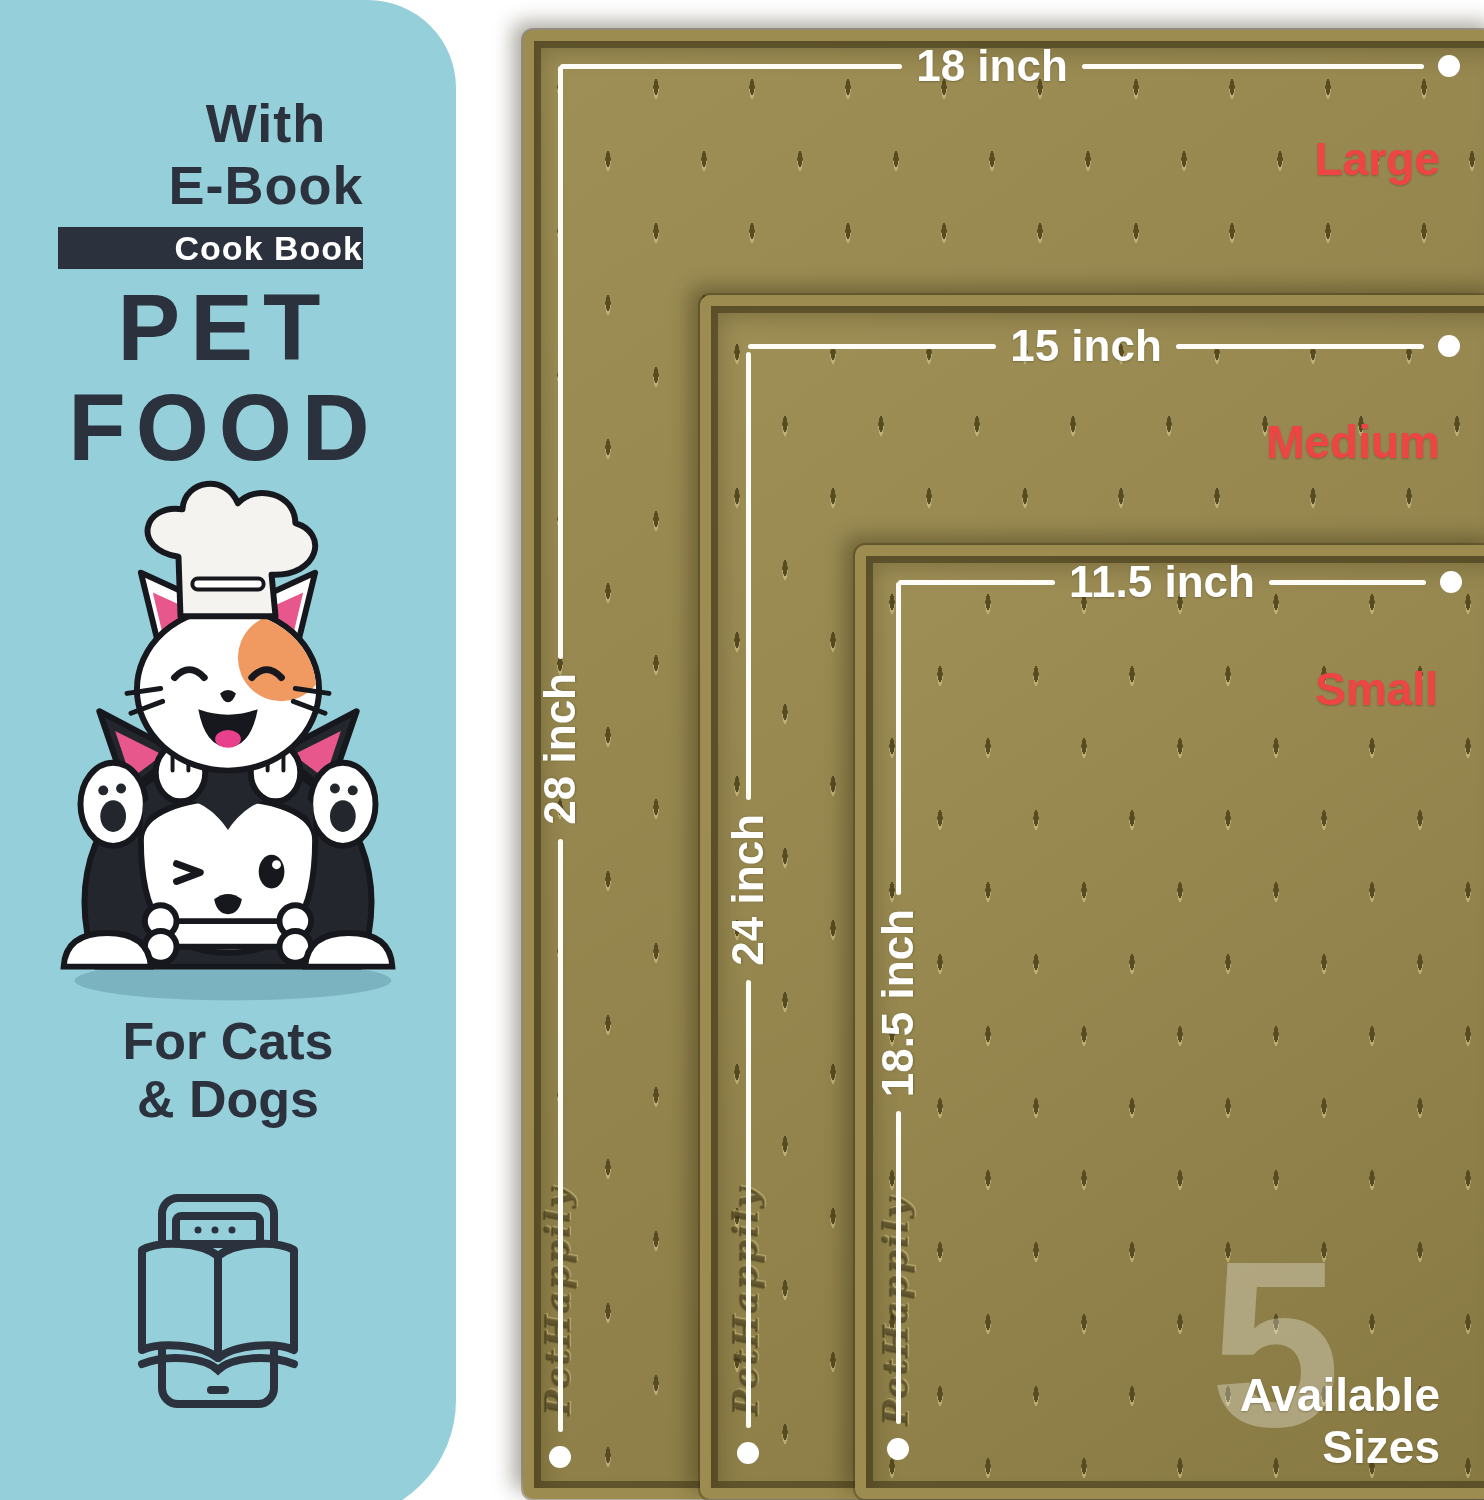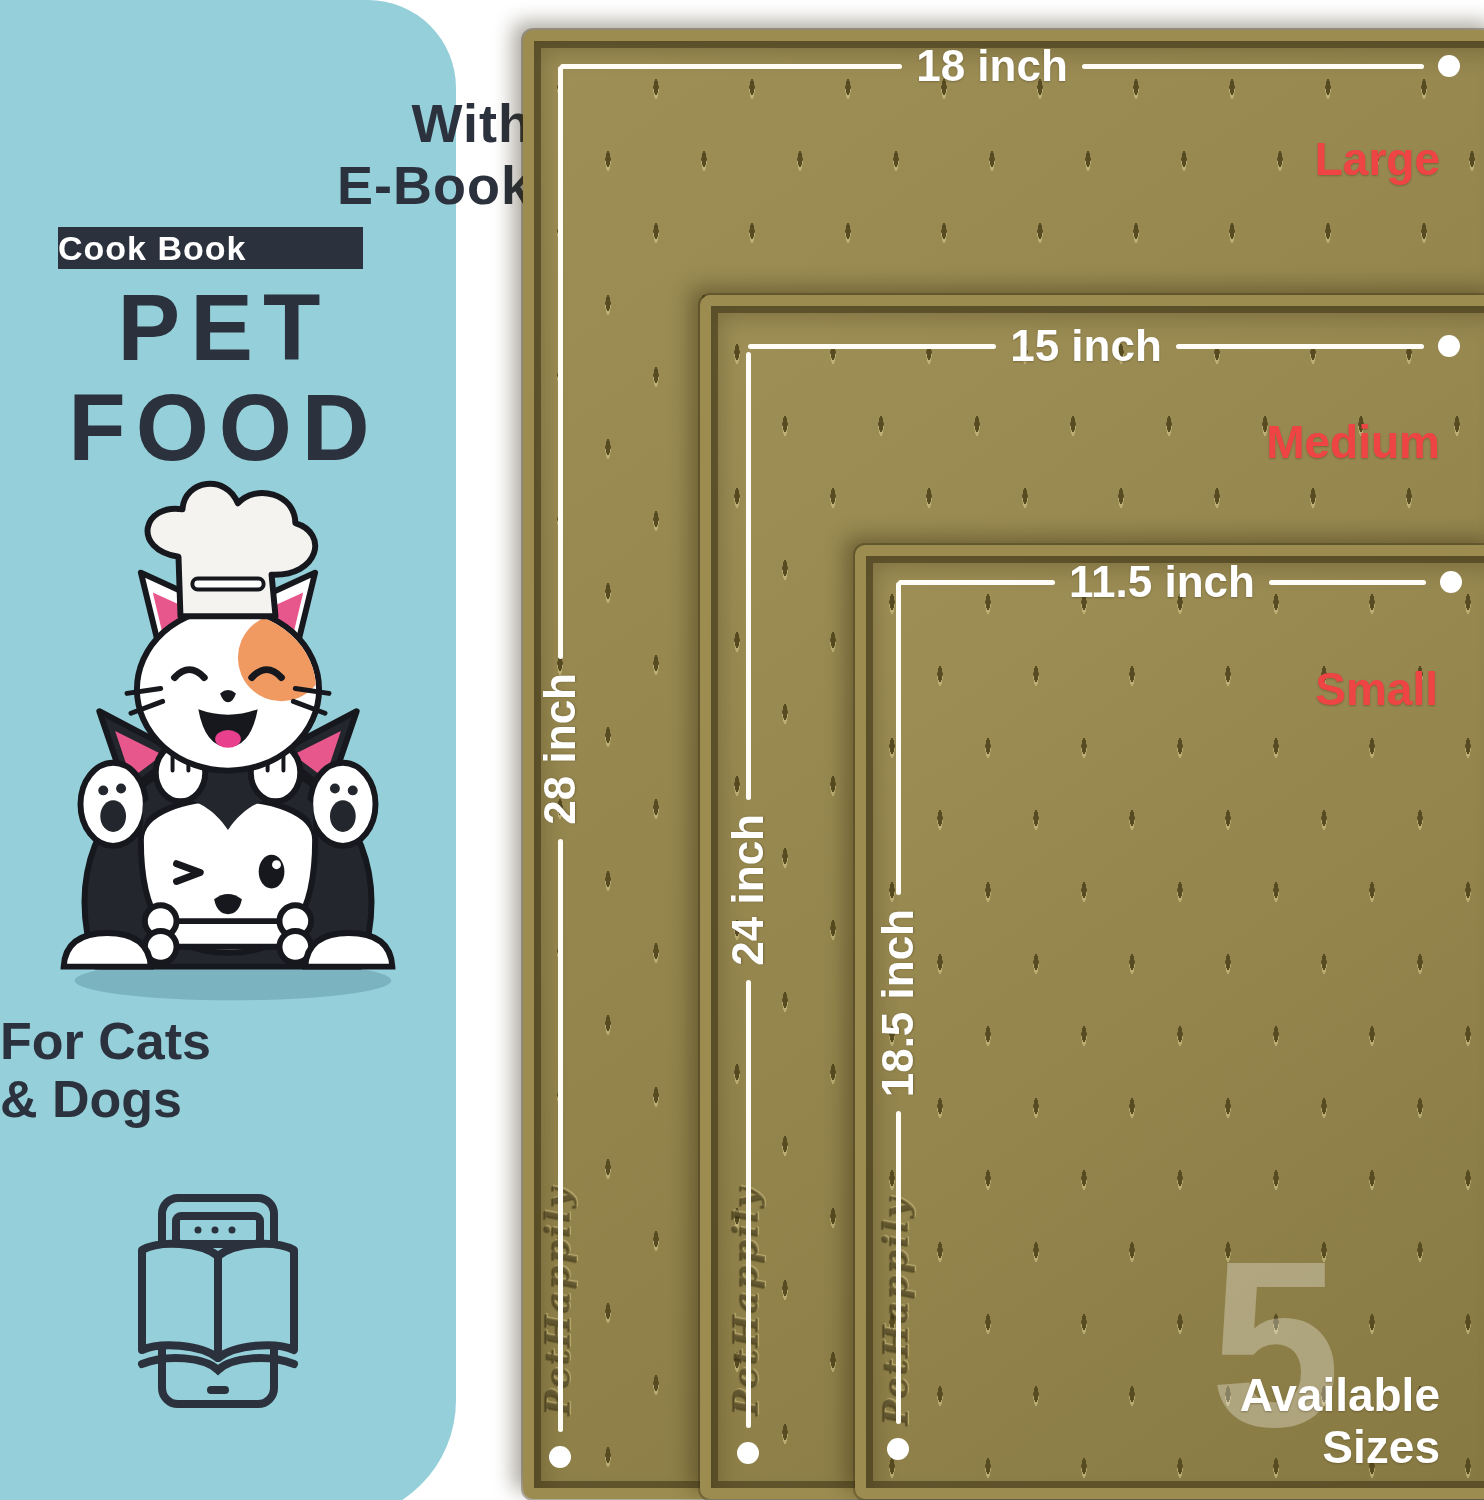--- a/index.html
+++ b/index.html
@@ -2,28 +2,28 @@
 <html><head>
 <meta charset="utf-8">
 <style>
   html,body{margin:0;padding:0;background:#fff;}
   .stage{position:relative;width:1484px;height:1500px;background:#ffffff;overflow:hidden;
          font-family:"Liberation Sans",sans-serif;}
 
   
   .panel{position:absolute;left:0;top:0;width:456px;height:1520px;background:#94cfda;
          border-radius:0 88px 120px 0;}
-  .panel-heading{position:absolute;left:0;top:92px;width:532px;text-align:right;
+  .panel-heading{position:absolute;left:0;top:92px;width:532px;text-align:center;
          color:#2b323d;font-weight:bold;font-size:54px;line-height:62px;letter-spacing:1px;}
   .badge{position:absolute;left:58px;top:227px;width:305px;height:42px;background:#2b323d;
-         display:flex;align-items:center;justify-content:flex-start;}
+         display:flex;align-items:center;justify-content:flex-end;}
   .badge span{color:#ffffff;font-weight:bold;font-size:34px;letter-spacing:1px;}
   .big-title{position:absolute;left:0;top:278px;width:448px;text-align:center;color:#2b323d;
          font-weight:bold;font-size:94px;line-height:100px;letter-spacing:10px;}
-  .audience{position:absolute;left:0;top:1012px;width:456px;text-align:left;color:#2b323d;
+  .audience{position:absolute;left:0;top:1012px;width:456px;text-align:center;color:#2b323d;
          font-weight:bold;font-size:52px;line-height:58px;}
   .illu{position:absolute;left:30px;top:455px;width:396px;height:556px;}
   .ebook{position:absolute;left:128px;top:1192px;width:180px;height:220px;}
 
   
   .mat{position:absolute;border-radius:10px;
        background-color:#97874a;
        background-image:
          radial-gradient(2.6px 8px at 26px 46px, #574b21 96%, transparent 100%),
          radial-gradient(2.6px 8px at 74px 118px, #574b21 96%, transparent 100%),

